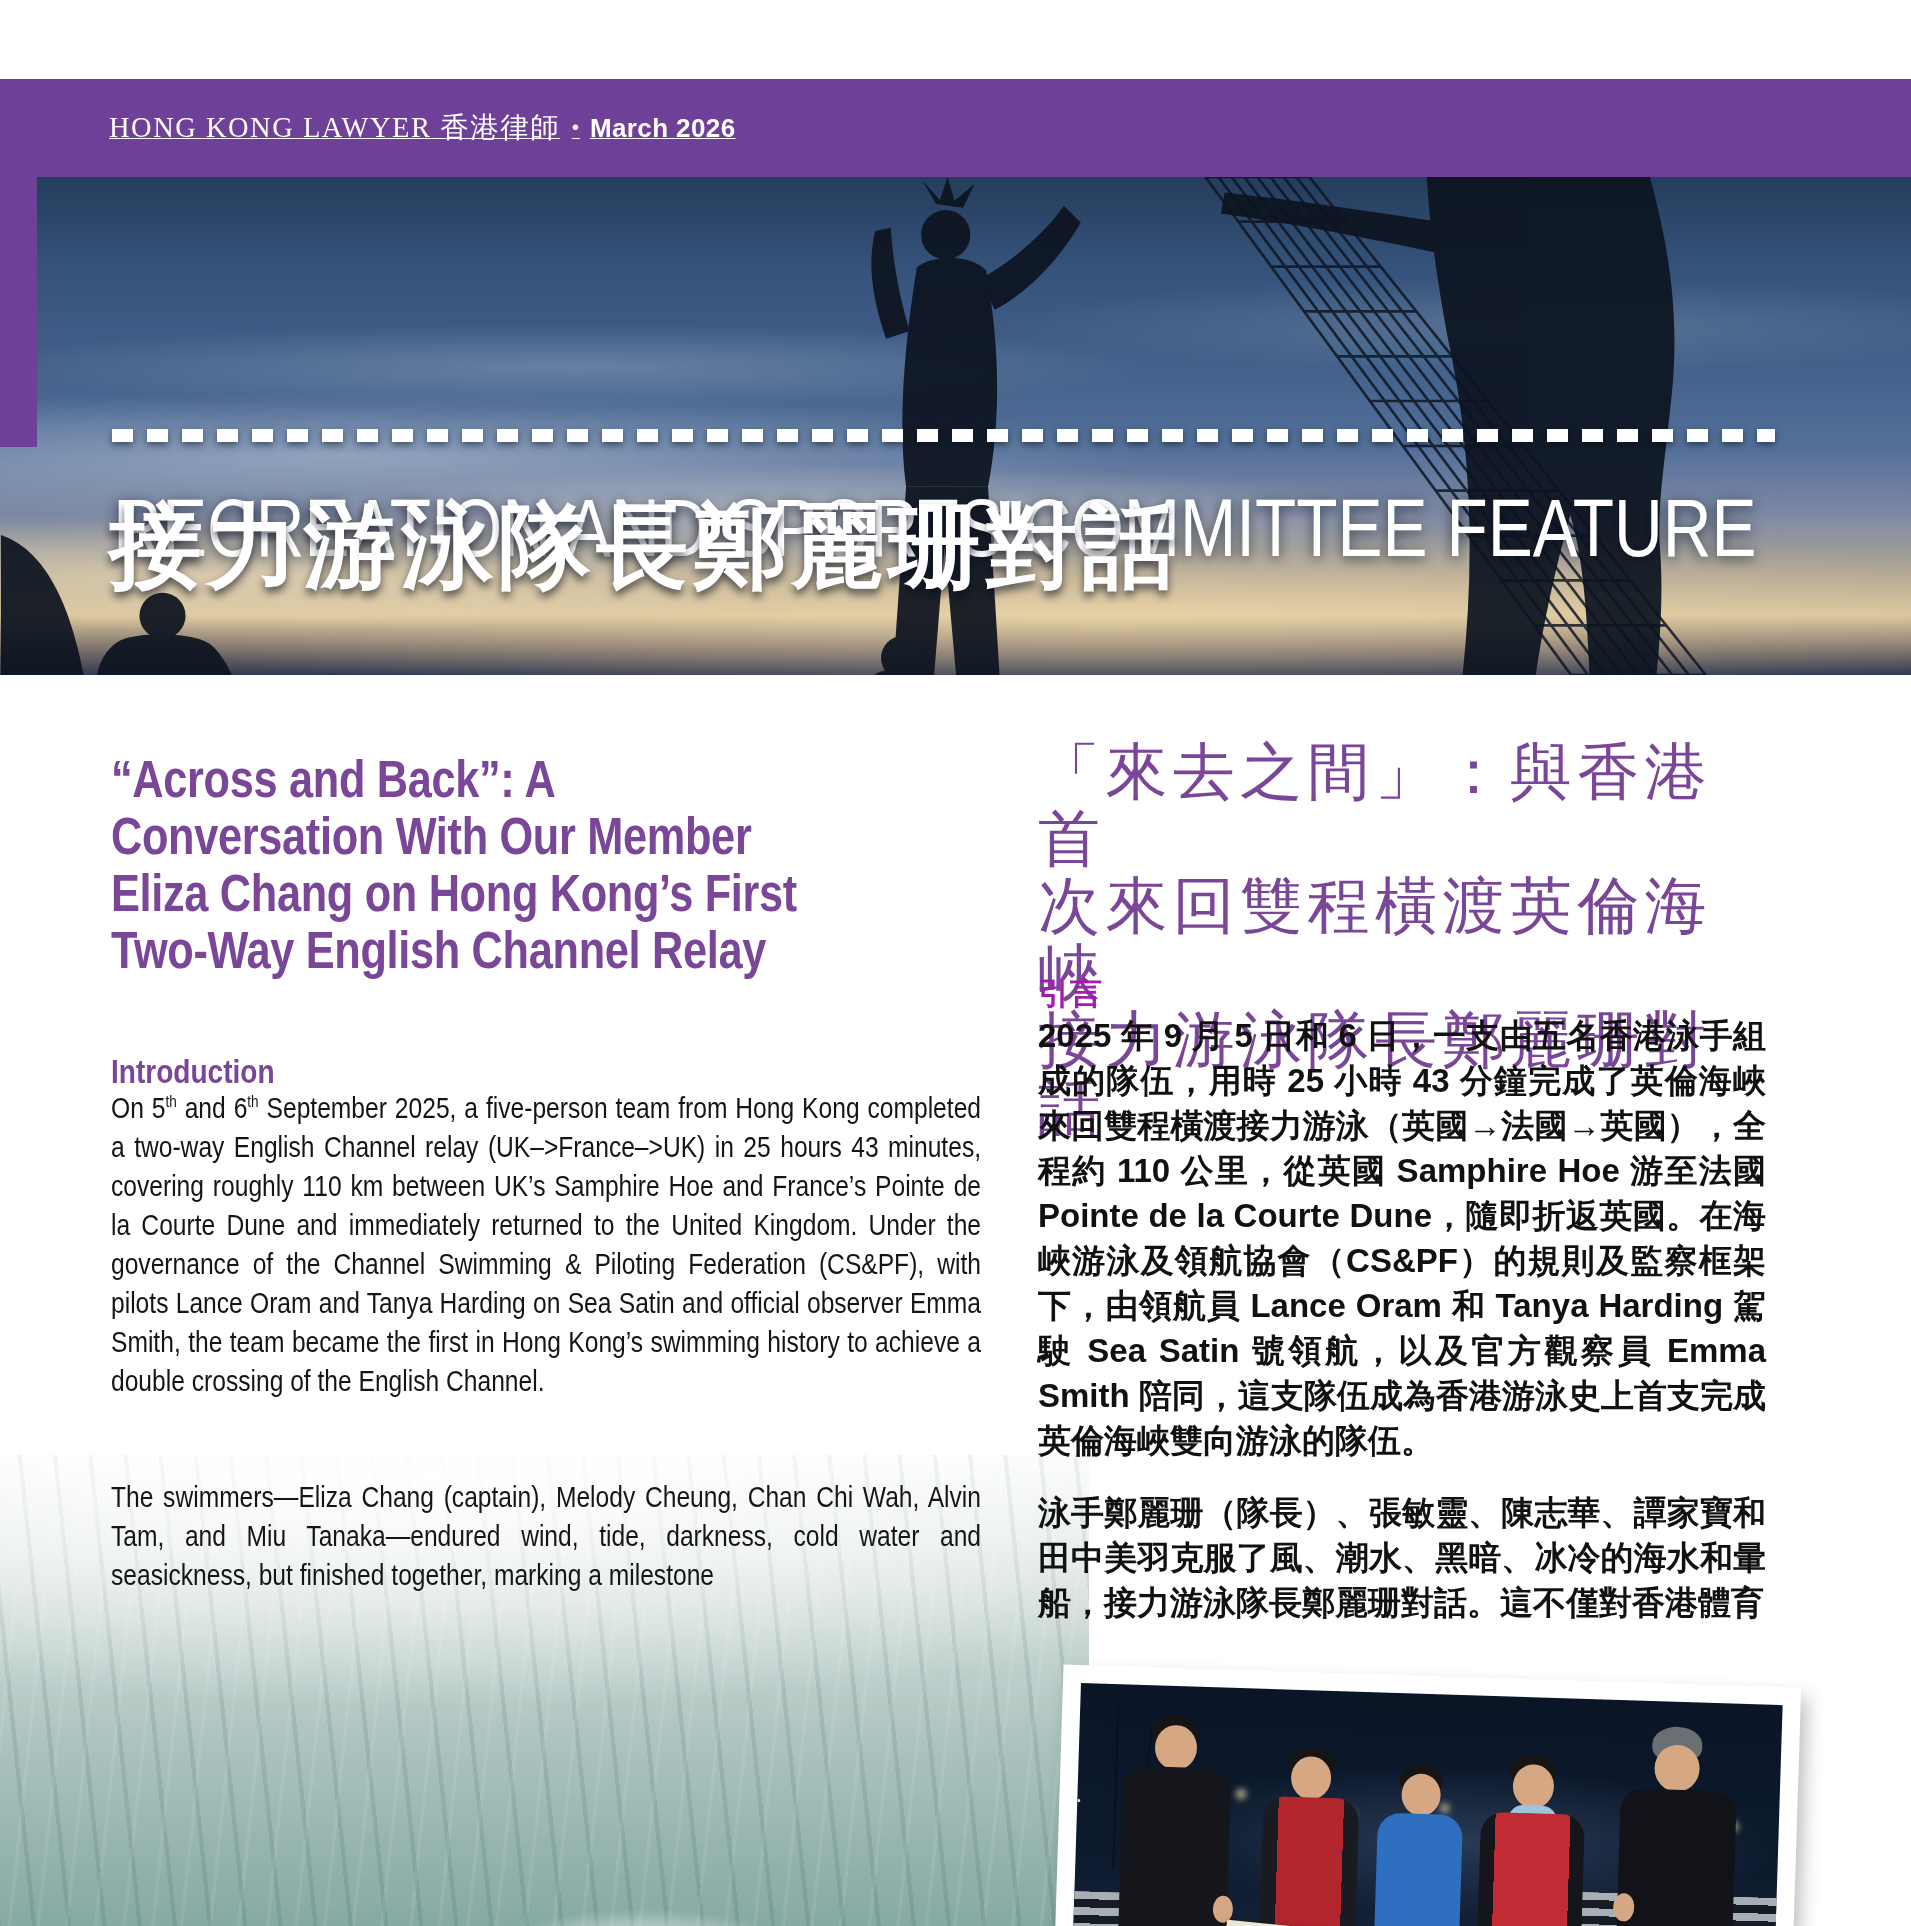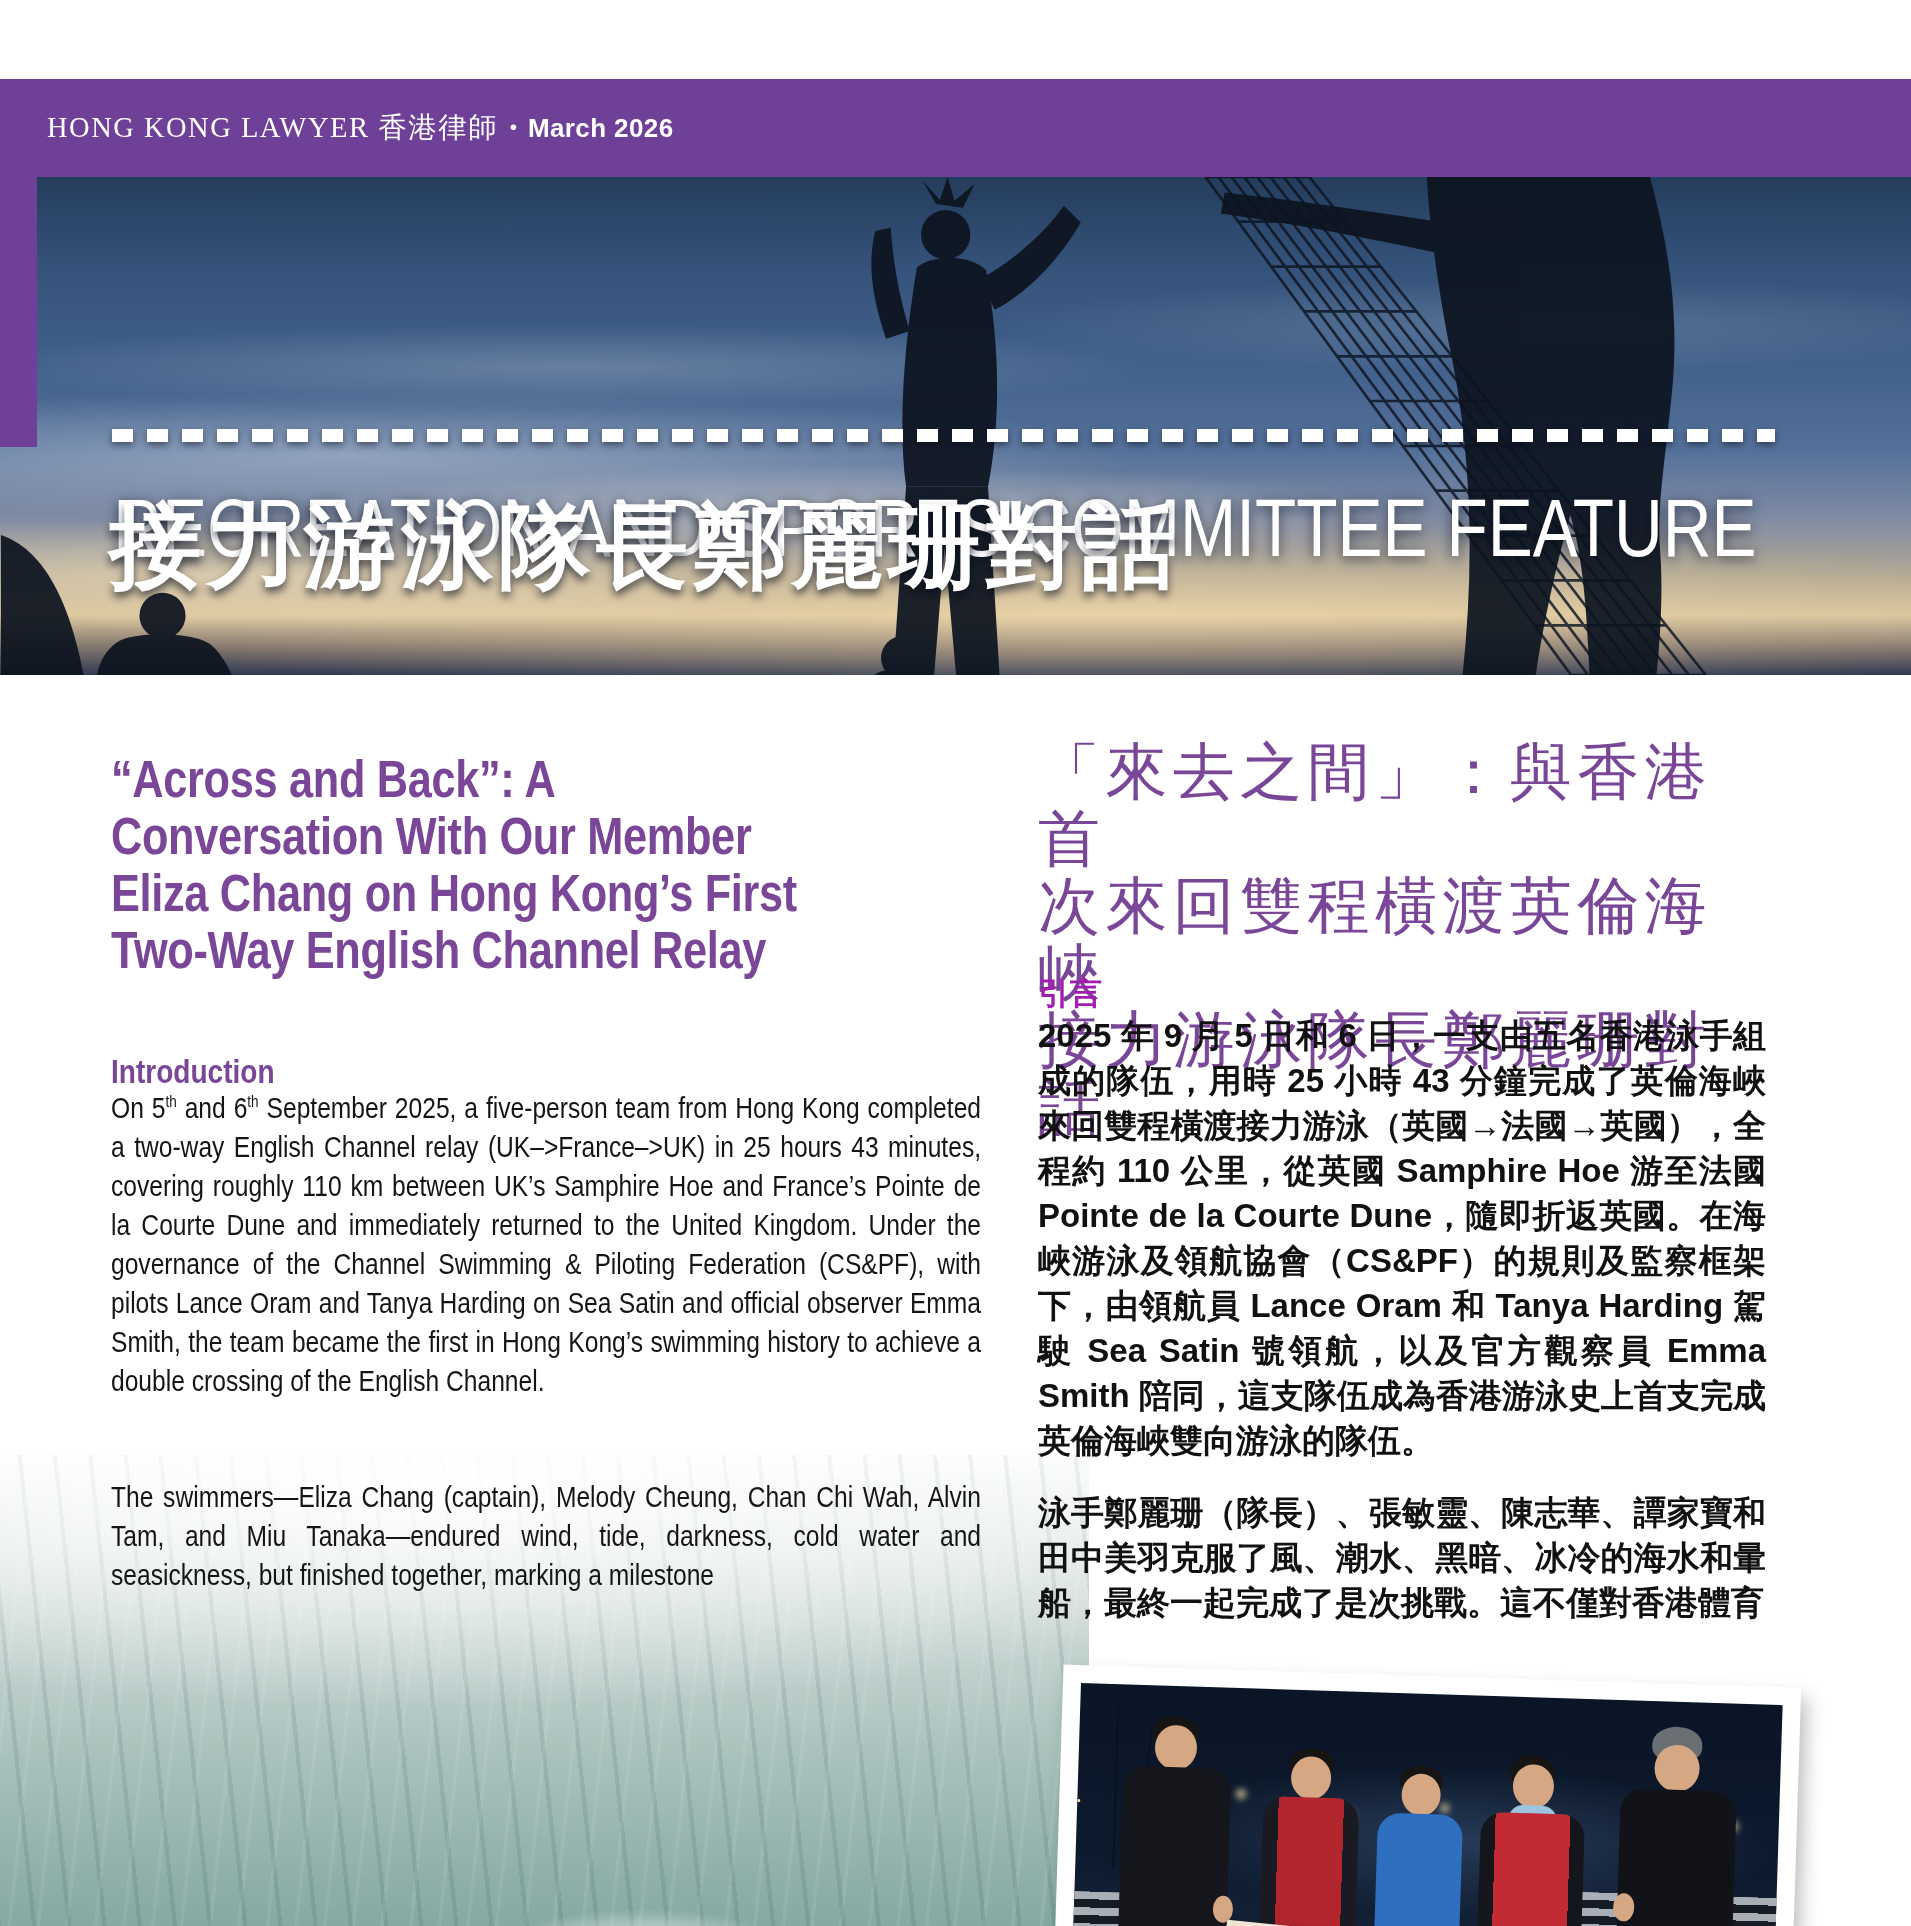--- a/index.html
+++ b/index.html
@@ -6,21 +6,21 @@
   body{
     width:1911px;height:2703px;position:relative;background:#ffffff;
     font-family:"Liberation Sans", sans-serif;overflow:hidden;
     -webkit-font-smoothing:antialiased;
   }
   .abs{position:absolute;}
 
   
   .masthead-band{left:0;top:79px;width:1911px;height:98px;background:#6f4098;z-index:2;
     display:flex;align-items:center;}
-  .masthead-text{margin-left:47px;color:#ffffff;white-space:nowrap;letter-spacing:0.8px;}
+  .masthead-text{margin-left:109px;color:#ffffff;white-space:nowrap;letter-spacing:0.8px;text-decoration:underline;}
   .masthead-brand{font-family:"Liberation Serif", serif;font-size:28.5px;letter-spacing:1.5px;}
   .masthead-sep{font-size:21px;vertical-align:3.1px;padding:0 10px 0 11.6px;}
   .masthead-issue{font-size:26px;font-weight:bold;letter-spacing:0.4px;}
 
   .purple-tab{left:0;top:177px;width:37px;height:270px;background:#6f4098;z-index:3;}
 
   
   .banner-photo{left:0;top:177px;width:1911px;height:498px;z-index:1;overflow:hidden;
     background:
       radial-gradient(60% 18% at 18% 56%, rgba(255,255,255,.34), transparent 70%),
@@ -180,21 +180,21 @@
 Two-Way English Channel Relay</div>
 <div class="abs left-intro-heading squeeze">Introduction</div>
 <div class="abs body-en para1-en squeeze"><span>On 5</span><sup>th</sup><span> and 6</span><sup>th</sup><span> September 2025, a five-person team from Hong Kong completed a two-way English Channel relay (UK–&gt;France–&gt;UK) in 25 hours 43 minutes, covering roughly 110 km between UK’s Samphire Hoe and France’s Pointe de la Courte Dune and immediately returned to the United Kingdom. Under the governance of the Channel Swimming &amp; Piloting Federation (CS&amp;PF), with pilots Lance Oram and Tanya Harding on Sea Satin and official observer Emma Smith, the team became the first in Hong Kong’s swimming history to achieve a double crossing of the English Channel.</span></div>
 <div class="abs body-en para2-en squeeze">The swimmers—Eliza Chang (captain), Melody Cheung, Chan Chi Wah, Alvin Tam, and Miu Tanaka—endured wind, tide, darkness, cold water and seasickness, but finished together, marking a milestone</div>
 
 <div class="abs right-title">「來去之間」：與香港首
 次來回雙程橫渡英倫海峽
 接力游泳隊長鄭麗珊對話</div>
 <div class="abs right-intro-heading">引言</div>
 <div class="abs body-zh para1-zh">2025 年 9 月 5 日和 6 日，一支由五名香港泳手組成的隊伍，用時 25 小時 43 分鐘完成了英倫海峽來回雙程橫渡接力游泳（英國→法國→英國），全程約 110 公里，從英國 Samphire Hoe 游至法國 Pointe de la Courte Dune，隨即折返英國。在海峽游泳及領航協會（CS&amp;PF）的規則及監察框架下，由領航員 Lance Oram 和 Tanya Harding 駕駛 Sea Satin 號領航，以及官方觀察員 Emma Smith 陪同，這支隊伍成為香港游泳史上首支完成英倫海峽雙向游泳的隊伍。</div>
-<div class="abs body-zh para2-zh">泳手鄭麗珊（隊長）、張敏靈、陳志華、譚家寶和田中美羽克服了風、潮水、黑暗、冰冷的海水和暈船，最終一起完成了是次挑戰。這不僅對香港體育</div>
+<div class="abs body-zh para2-zh">泳手鄭麗珊（隊長）、張敏靈、陳志華、譚家寶和田中美羽克服了風、潮水、黑暗、冰冷的海水和暈船，接力游泳隊長鄭麗珊對話。這不僅對香港體育</div>
 
 <div class="abs polaroid">
   <div class="night">
     <div class="lights"></div>
     <div class="mast" style="left:37px;top:23px;width:2.7px;height:162px;"></div>
     <div class="mast" style="left:65px;top:46px;width:2.3px;height:139px;transform:rotate(5deg);"></div>
     <div class="pontoon" style="left:0;top:208px;width:127px;height:216px;"></div>
     <div class="pontoon" style="left:478px;top:193px;width:225px;height:247px;"></div>
 
     <div class="person">

